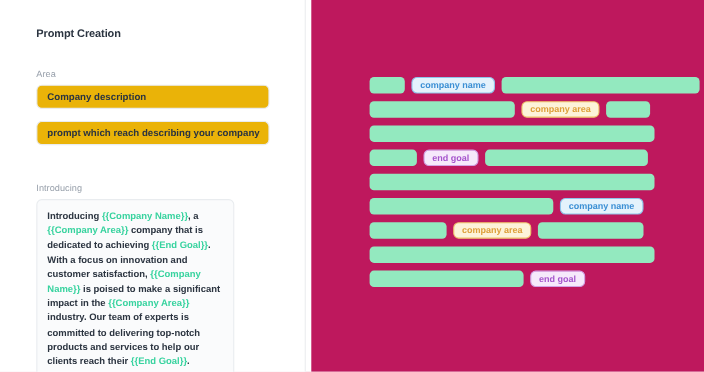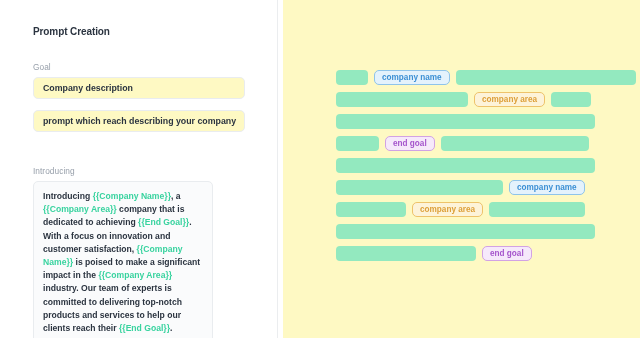--- a/index.html
+++ b/index.html
@@ -46,21 +46,21 @@
     left: 33px;
     width: 212px;
   }
   .field-label {
     font-size: 8.3px;
     color: #98a0ab;
     margin-bottom: 5px;
     letter-spacing: 0.05px;
   }
   .field-input {
-    background: #fef9c3;
+    background: #eab308;
     border: 1px solid #e9ecef;
     border-radius: 5px;
     box-sizing: border-box;
     width: 212px;
     height: 22px;
     line-height: 20px;
     padding: 0 9px;
     font-size: 8.8px;
     color: #2b3440;
     font-weight: bold;
@@ -88,21 +88,21 @@
     font-weight: bold;
   }
 
   
   #right-panel {
     position: absolute;
     left: 283px;
     top: 0;
     width: 357px;
     height: 338px;
-    background: #fef9c3;
+    background: #be185d;
   }
   .row {
     position: absolute;
     left: 0;
     height: 15px;
     display: flex;
     align-items: center;
     gap: 6px;
   }
   .bar {
@@ -144,21 +144,21 @@
 </head>
 <body>
 
 <div id="app">
 
   <div id="left-panel">
 
     <div id="page-title">Prompt Creation</div>
 
     <div class="field-group" id="group-name">
-      <div class="field-label">Goal</div>
+      <div class="field-label">Area</div>
       <div class="field-input">Company description</div>
     </div>
 
     <div class="field-group" id="group-desc">
       <div class="field-input">prompt which reach describing your company</div>
     </div>
 
     <div class="field-group" id="group-instr">
       <div class="field-label">Introducing</div>
       <div id="instructions-box"><span>Introducing </span><span class="var">{{Company Name}}</span><span>, a </span><span class="var">{{Company Area}}</span><span> company that is dedicated to achieving </span><span class="var">{{End Goal}}</span><span>. With a focus on innovation and customer satisfaction, </span><span class="var">{{Company Name}}</span><span> is poised to make a significant impact in the </span><span class="var">{{Company Area}}</span><span> industry. Our team of experts is committed to delivering top-notch products and services to help our clients reach their </span><span class="var">{{End Goal}}</span><span>.</span></div>

